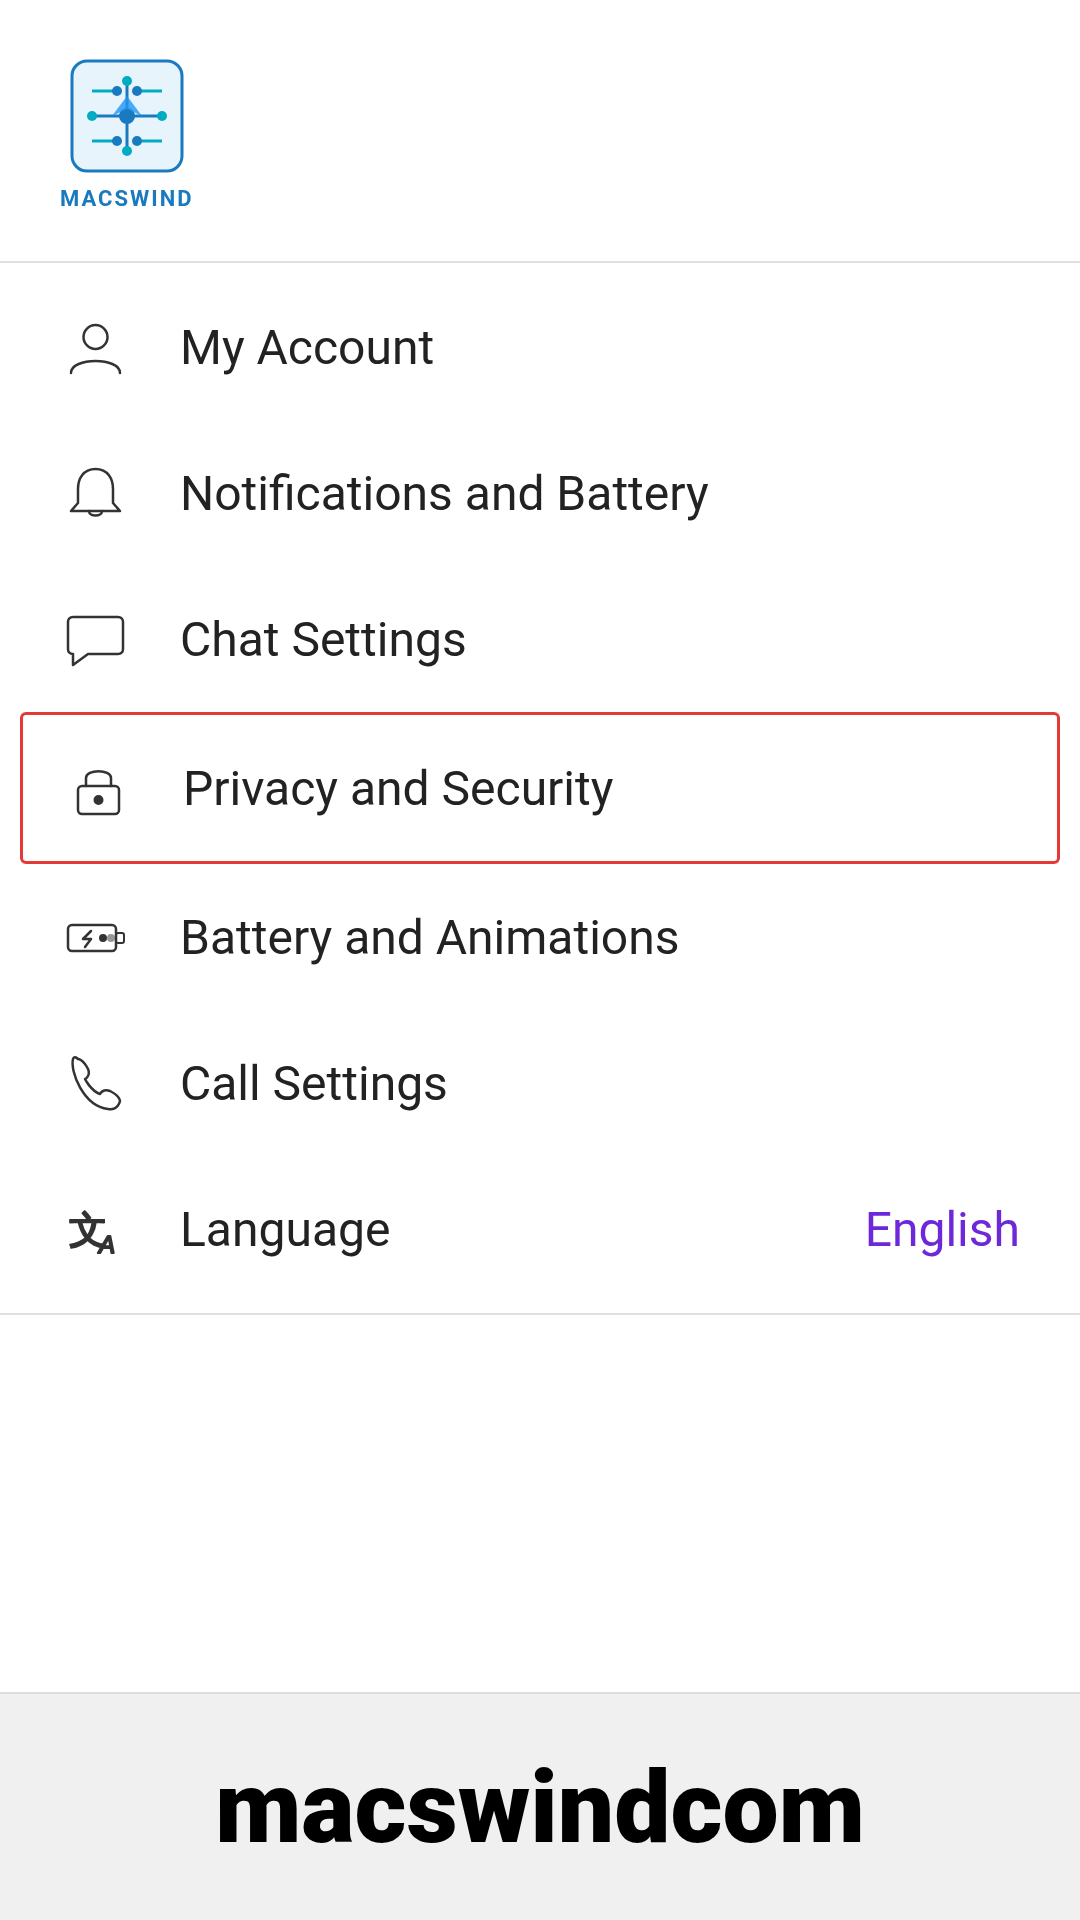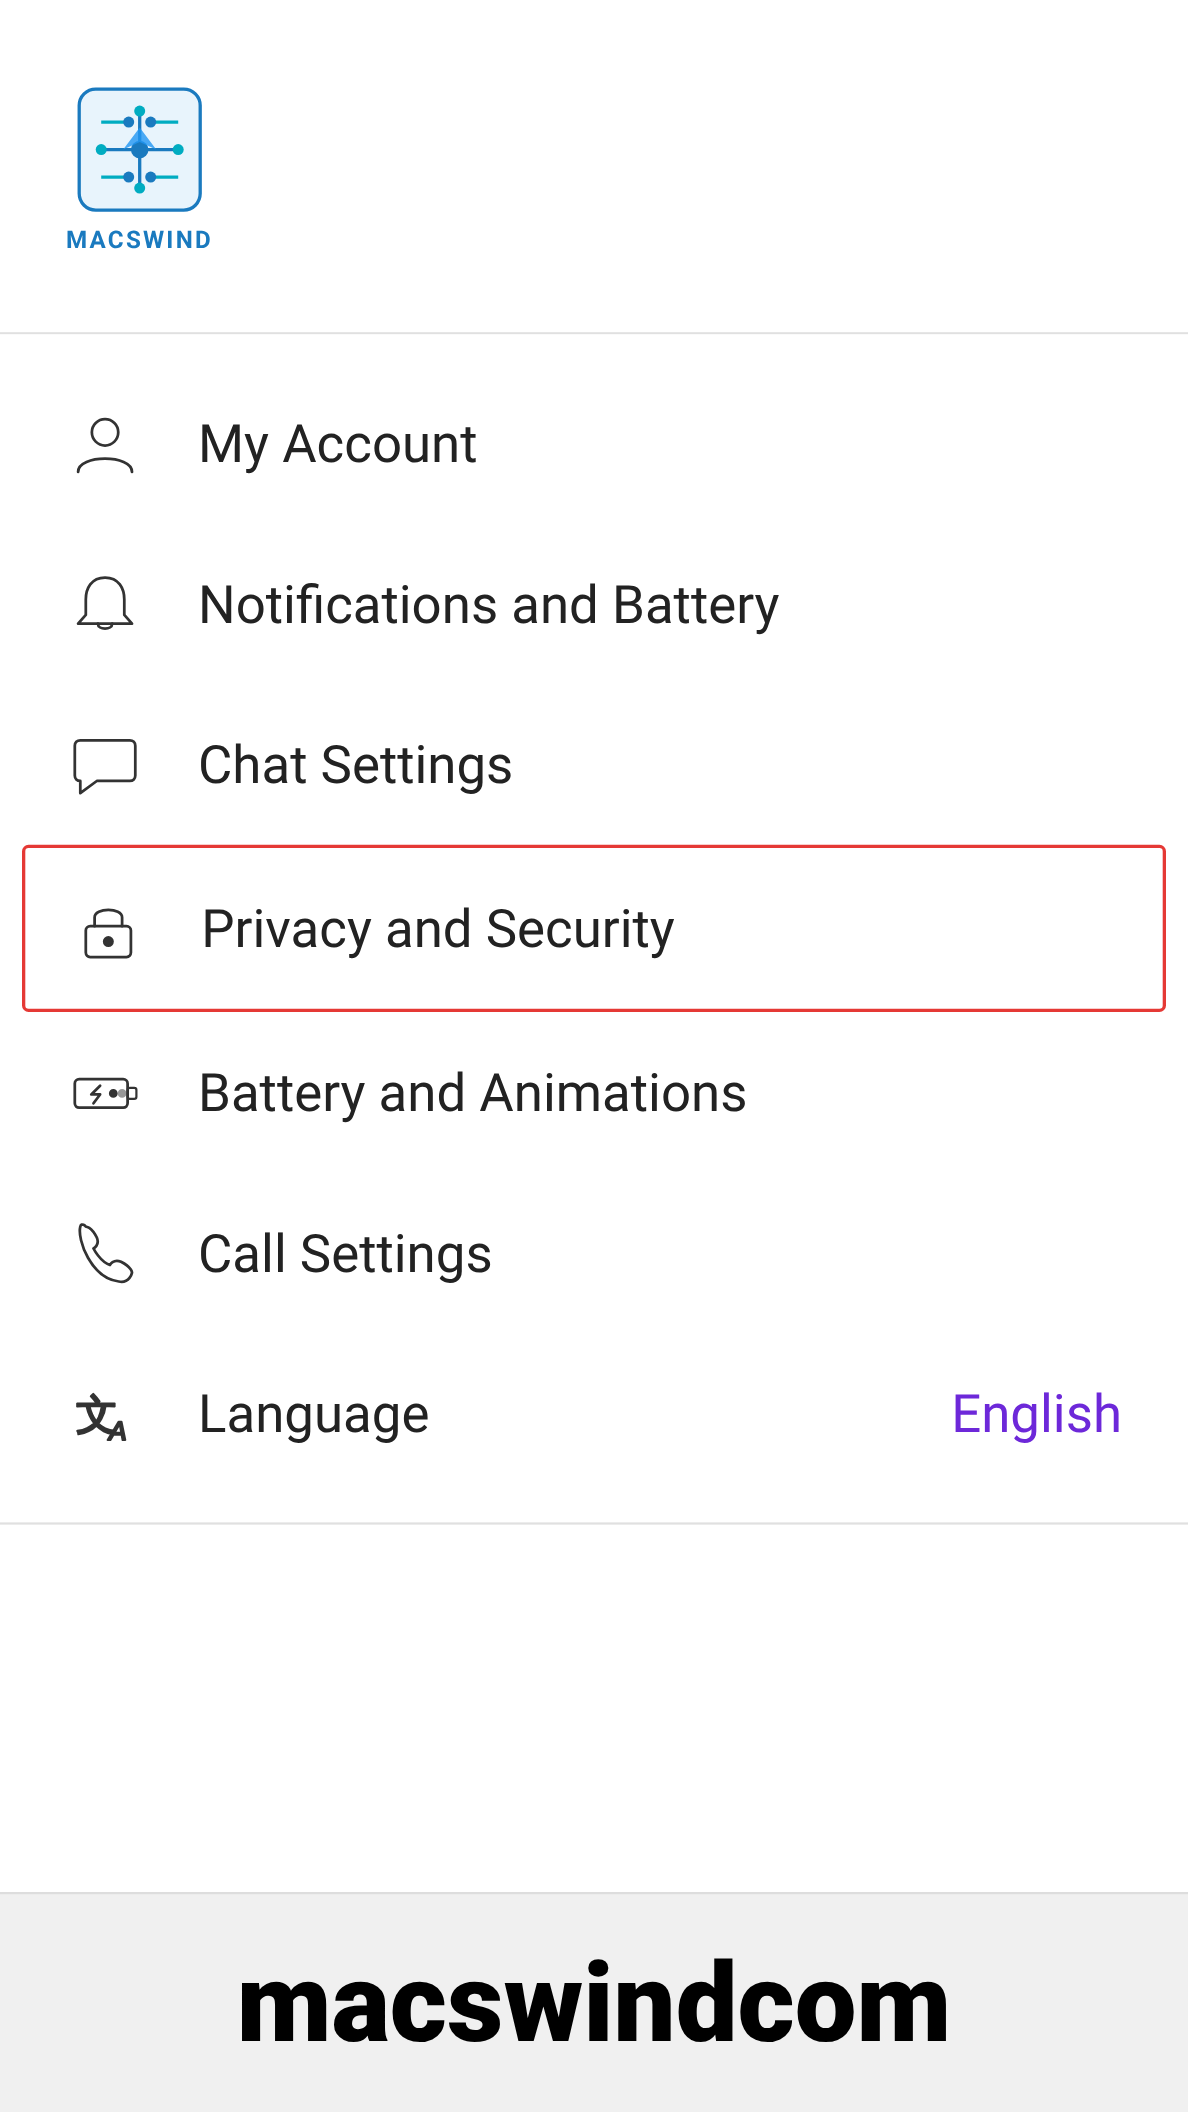--- a/index.html
+++ b/index.html
@@ -12,21 +12,21 @@
     body {
       width: 1080px;
       height: 1920px;
       background: #ffffff;
       font-family: -apple-system, BlinkMacSystemFont, 'Segoe UI', Roboto, sans-serif;
       overflow: hidden;
     }
 
     .header-area {
       width: 100%;
-      height: 302px;
+      height: 261px;
       background: #ffffff;
       display: flex;
       align-items: center;
       padding: 40px 60px;
     }
 
     .logo-container {
       display: flex;
       flex-direction: column;
       align-items: center;
@@ -47,21 +47,21 @@
 
     .divider {
       width: 100%;
       height: 2px;
       background: #e0e0e0;
     }
 
     .menu-container {
       width: 100%;
       background: #ffffff;
-      padding: 26px 0;
+      padding: 11px 0;
     }
 
     .menu-item {
       display: flex;
       align-items: center;
       padding: 38px 60px;
       cursor: pointer;
       position: relative;
     }
 
@@ -102,21 +102,21 @@
       margin-left: auto;
       font-size: 48px;
       color: #6d28d9;
       font-weight: 400;
     }
 
     .footer-watermark {
       position: absolute;
       bottom: 0;
       width: 100%;
-      height: 200px;
+      height: 228px;
       background: #f0f0f0;
       display: flex;
       align-items: center;
       justify-content: center;
       border-top: 2px solid #ddd;
     }
 
     .watermark-text {
       font-size: 100px;
       font-weight: 900;

